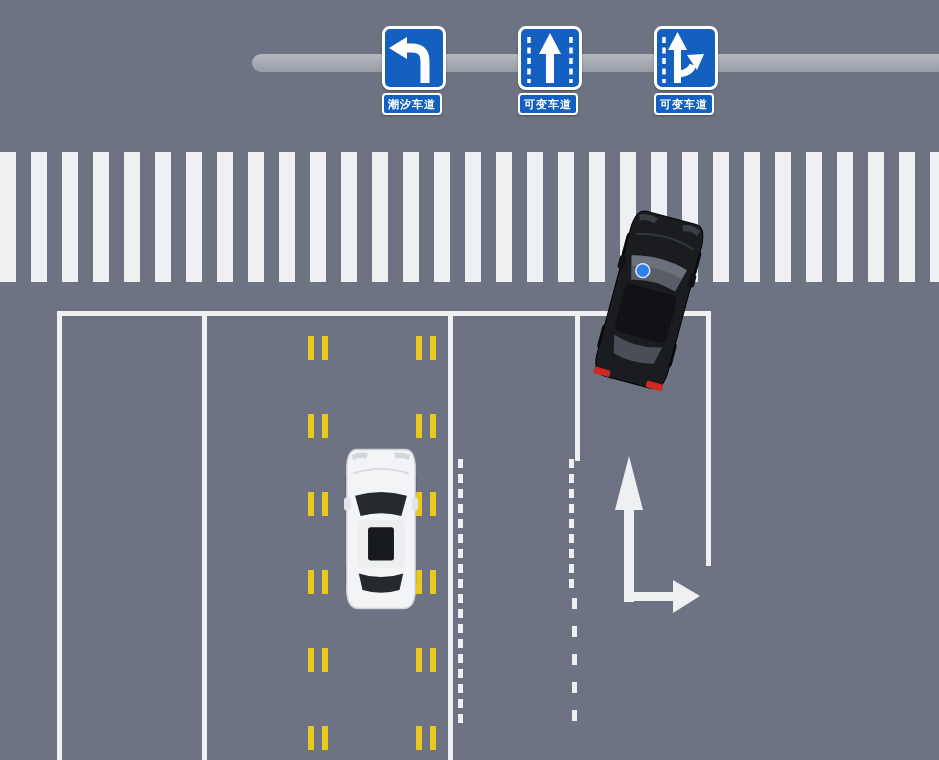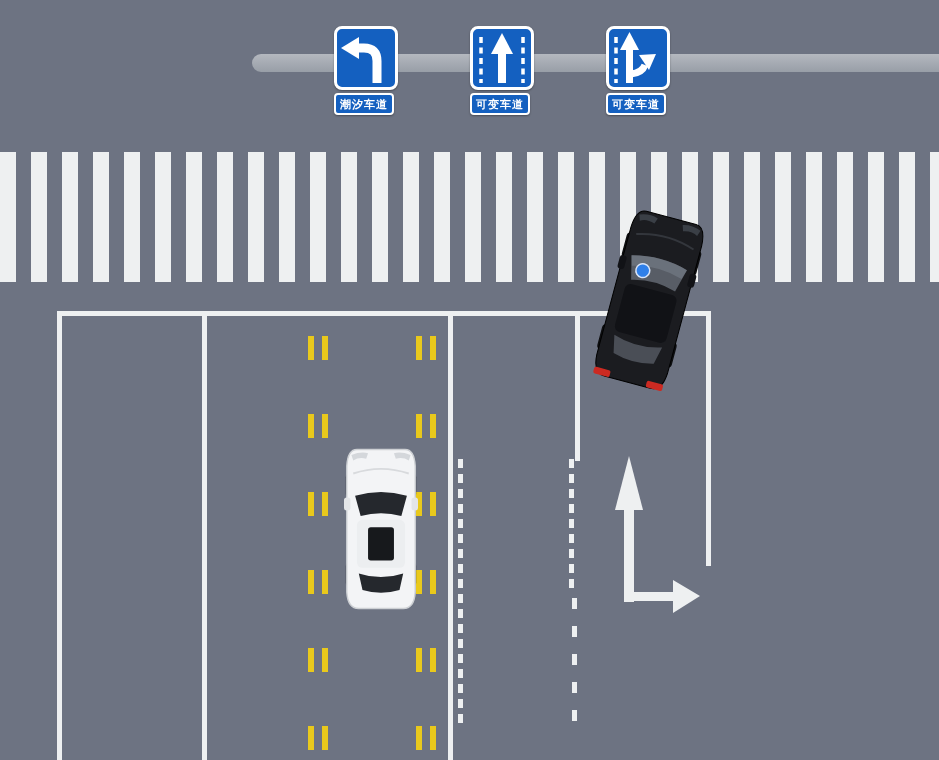--- a/index.html
+++ b/index.html
@@ -7,21 +7,21 @@
     position:relative;width:939px;height:760px;overflow:hidden;
     background:#6d7382;
     font-family:"Liberation Sans","DejaVu Sans",sans-serif;
   }
   
   .gantry{
     position:absolute;left:252px;top:54px;width:687px;height:18px;
     background:linear-gradient(#b4b8bf,#989ea7);
     border-radius:9px 0 0 9px;
   }
-  .sign{position:absolute;top:26px;width:68px;z-index:5;}
+  .sign{position:absolute;top:26px;width:68px;z-index:5;margin-left:48px;}
   .sign-panel{
     width:58px;height:58px;background:#1460c0;border:3px solid #ffffff;
     border-radius:8px;box-shadow:0 1px 2px rgba(0,0,0,.35);
   }
   .sign-panel svg{display:block;width:58px;height:58px;}
   .sign-label{
     margin-top:3px;width:56px;height:18px;line-height:18px;
     background:#1460c0;border:2px solid #ffffff;border-radius:4px;
     color:#ffffff;font-size:11px;font-weight:bold;text-align:center;
     letter-spacing:1px;box-shadow:0 1px 2px rgba(0,0,0,.35);

